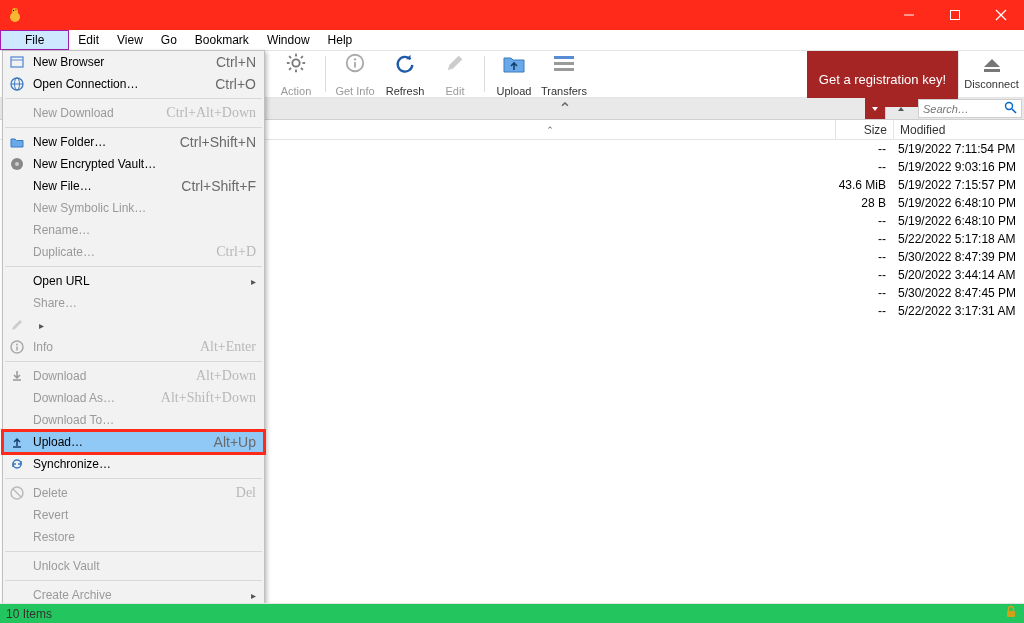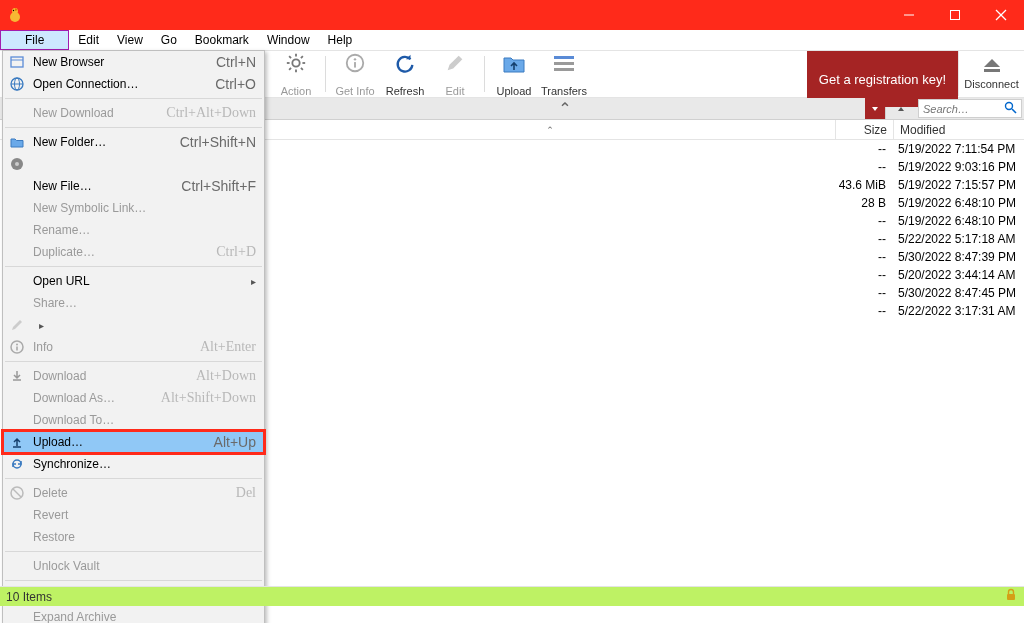--- a/index.html
+++ b/index.html
@@ -57,21 +57,21 @@
   .mi .lbl { flex:1; white-space:nowrap; }
   .mi .sc { color:#6a6a6a; font-size:14px; }
   .mi.disabled .sc { color:#b8b8b8;font-family:Liberation Serif, serif; }
   .mi .arrow { color:#555; margin-left:6px; font-size:10px; }
   .mi .mico { position:absolute; left:6px; width:16px; height:16px; display:flex; align-items:center; justify-content:center; }
   .msep { height:1px; background:#d8d8d8; margin:3px 2px; }
   .mi.hl { background:#90c8f6; }
   .hl-box { position:absolute; border:3px solid #ff2a1a; pointer-events:none; }
 
   
-  .status { position:absolute; left:0; bottom:17px; height:20px; width:100%; background:#bef264; border-top:1px solid #e4e4e4; display:flex; align-items:center; padding:0 6px; font-size:12px; color:#333; }
+  .status { position:absolute; left:0; bottom:0; height:20px; width:100%; background:#22c55e; border-top:1px solid #e4e4e4; display:flex; align-items:center; padding:0 6px; font-size:12px; color:#333; }
   .status .lock { position:absolute; right:6px; color:#b88a00; }
 </style>
 </head>
 <body>
 
 <div class="titlebar">
   <div class="titlebar-left">
     <span class="app-icon">
       <svg width="18" height="18" viewBox="0 0 18 18">
           <circle cx="9" cy="11" r="5" fill="#f7b733"></circle>
@@ -312,20 +312,21 @@
       <span class="lbl">New Folder…</span>
       <span class="sc">Ctrl+Shift+N</span>
     </div>
     <div class="mi">
       <span class="mico">
         <svg width="16" height="16" viewBox="0 0 16 16">
           <circle cx="8" cy="8" r="6" fill="#888"></circle>
           <circle cx="8" cy="8" r="2" fill="#ccc"></circle>
         </svg>
       </span>
+      <span class="lbl">New Encrypted Vault…</span>
     </div>
     <div class="mi">
       <span class="lbl">New File…</span>
       <span class="sc">Ctrl+Shift+F</span>
     </div>
     <div class="mi disabled">
       <span class="lbl">New Symbolic Link…</span>
     </div>
     <div class="mi disabled">
       <span class="lbl">Rename…</span>

